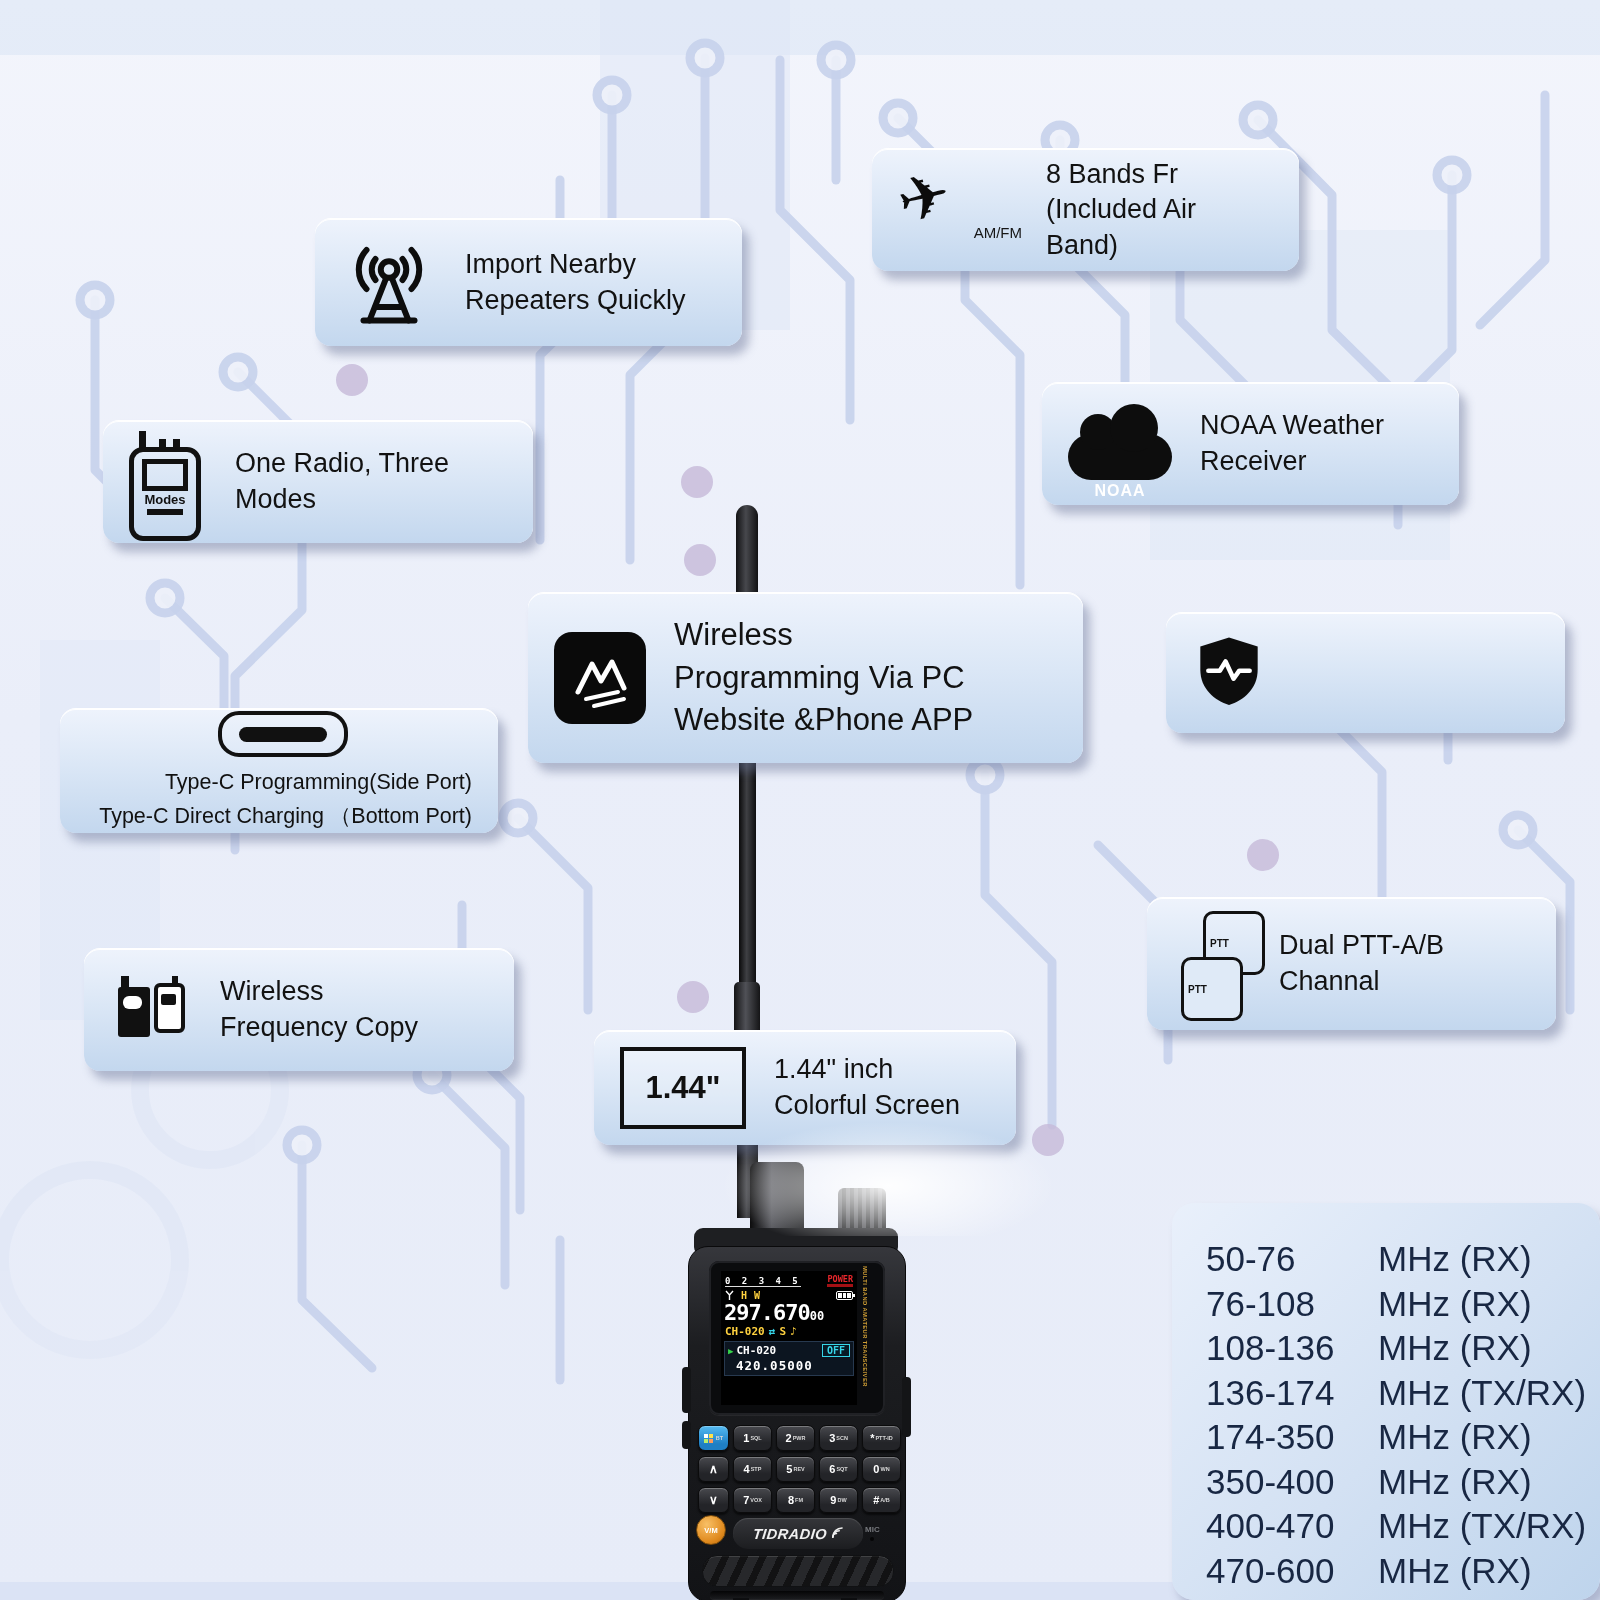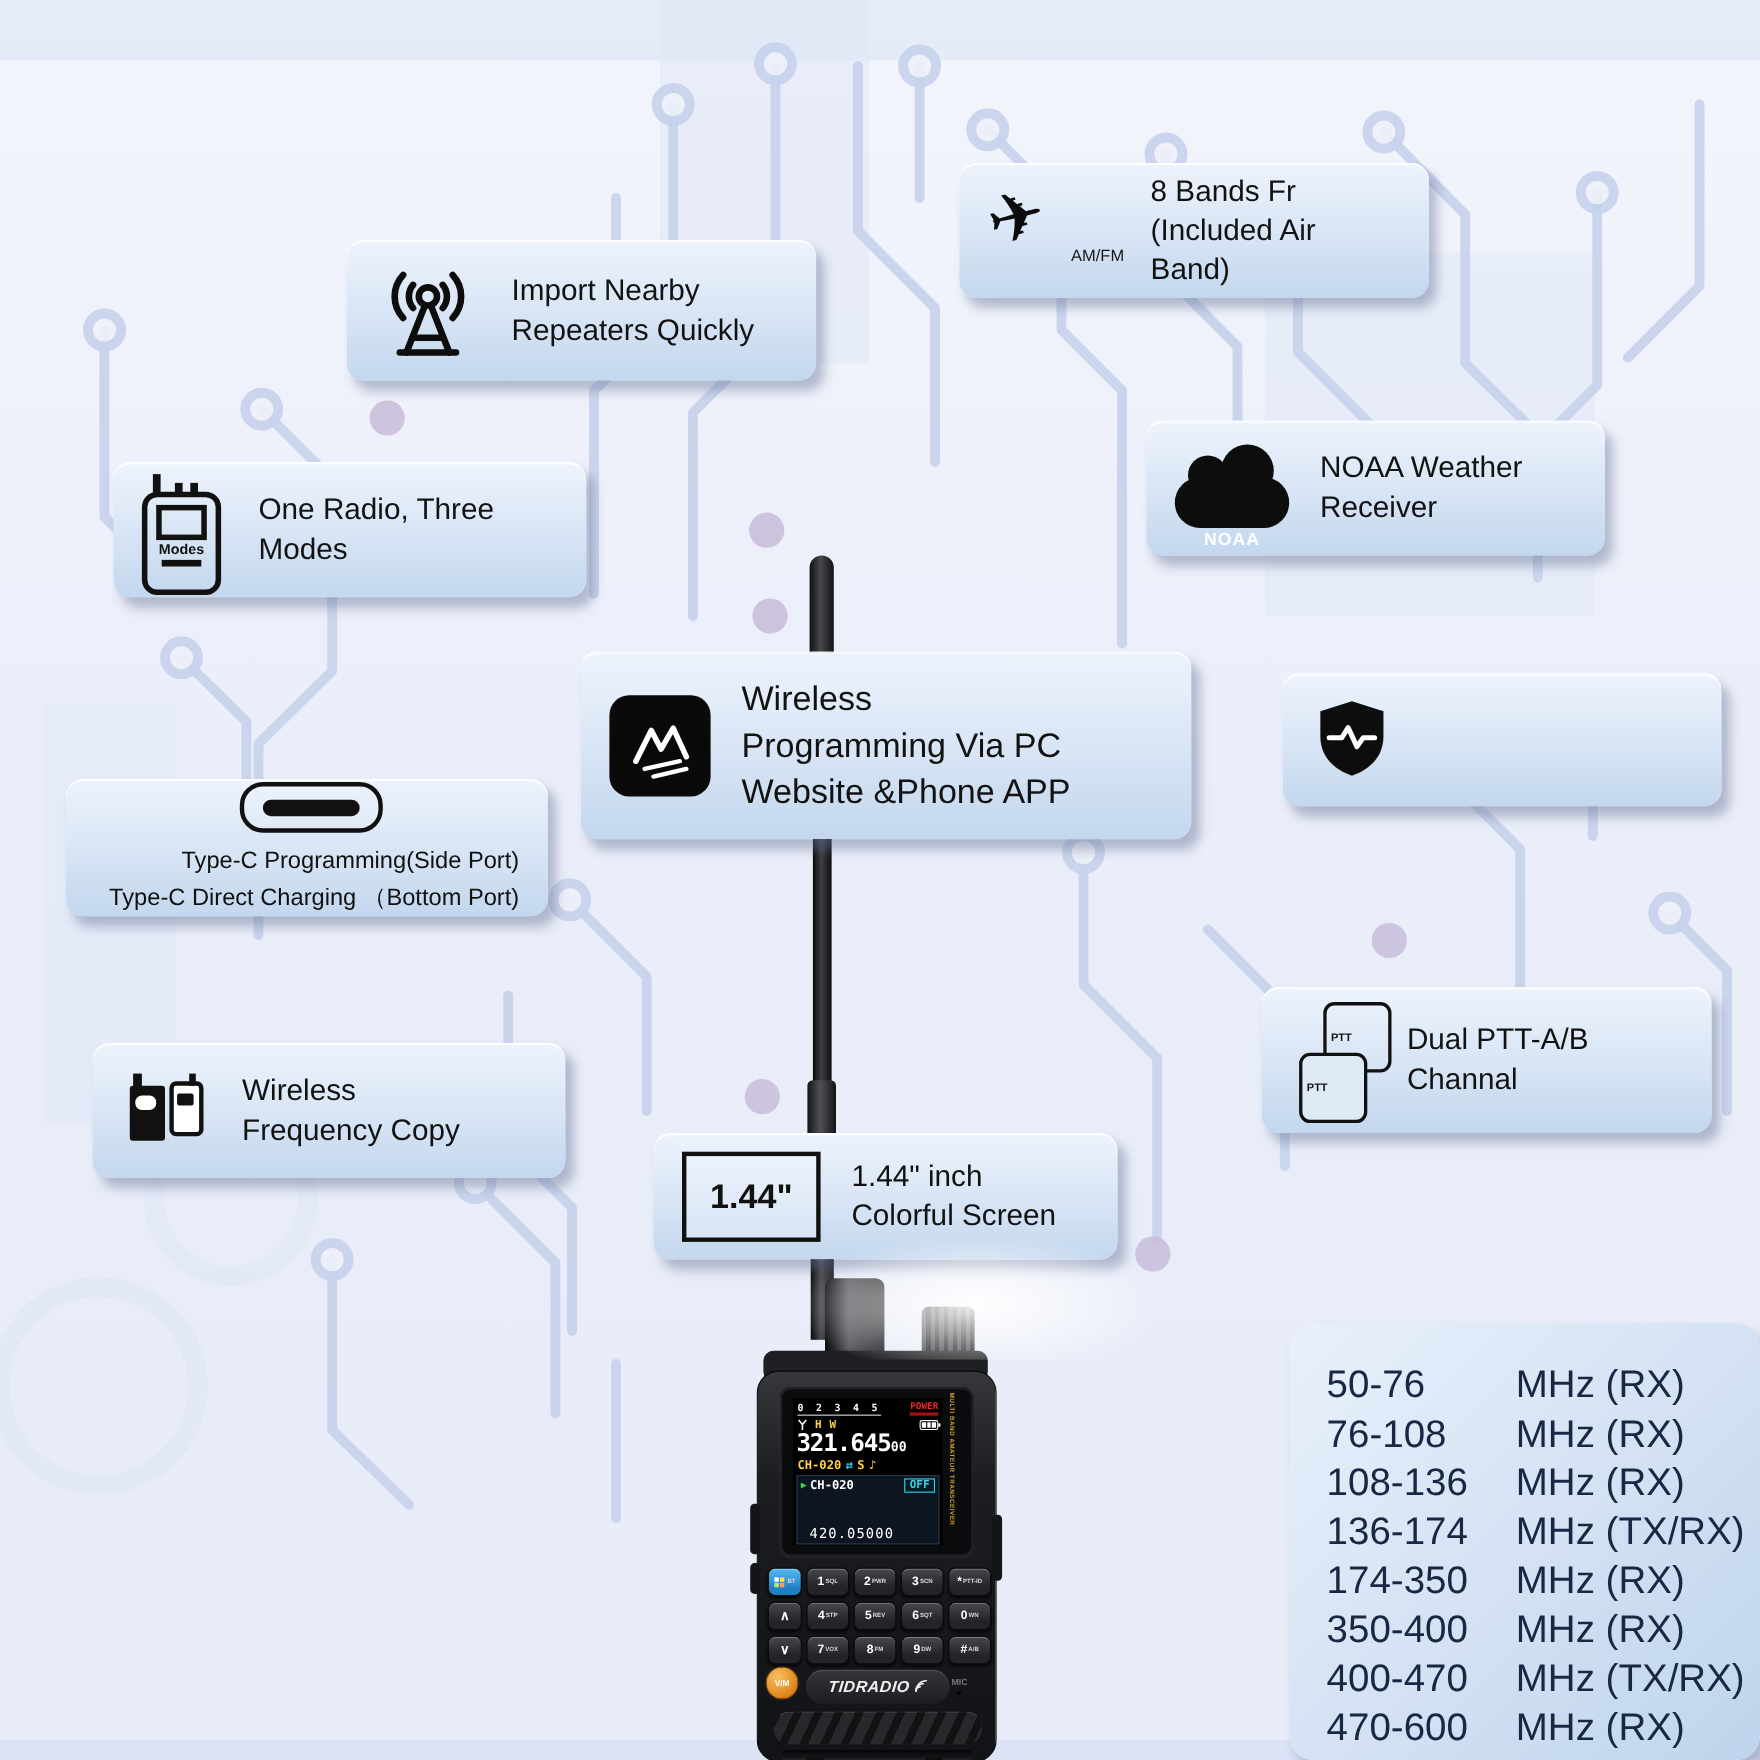--- a/index.html
+++ b/index.html
@@ -101,21 +101,21 @@
   .f-row{padding:0 3px;color:#fff;font-weight:700;font-size:22px;letter-spacing:-1px;line-height:1.05;}
   .f-row .frac{font-size:12px;letter-spacing:0;}
   .c-row{display:flex;gap:4px;align-items:center;padding:1px 4px 0;}
   .ch{color:#ffd23f;font-size:11px;font-weight:700;}
   .sync{color:#37d5e8;font-size:11px;font-weight:700;}
   .sub{margin:3px 3px 0;background:#0c1520;border:1px solid #27394f;padding:2px 3px;}
   .sub-r1{display:flex;align-items:center;gap:3px;}
   .play{color:#35d44a;font-size:9px;}
   .memch{color:#fff;font-size:11px;font-weight:700;}
   .off{margin-left:auto;color:#37d5e8;font-size:10px;font-weight:700;border:1px solid #37d5e8;padding:0 4px;background:#071a26;}
-  .memfq{color:#fff;font-size:12.5px;font-weight:400;letter-spacing:1px;padding:1px 0 0 8px;margin-top:28px;}
+  .memfq{color:#fff;font-size:12.5px;font-weight:700;letter-spacing:1px;padding:1px 0 0 8px;}
   .side-text{position:absolute;left:153px;top:5px;height:146px;overflow:hidden;writing-mode:vertical-rl;
       color:#cf9e35;font-size:5.8px;font-weight:700;letter-spacing:.4px;}
 
   .keypad{position:absolute;left:9px;top:178px;display:grid;grid-template-columns:31px repeat(4,39px);
       grid-auto-rows:26px;gap:5px 4px;}
   .key{border-radius:7px;border:1px solid #0b0b0c;display:flex;align-items:center;justify-content:center;gap:1px;
       background:linear-gradient(180deg,#48494e,#232428 70%);
       box-shadow:inset 0 1px 0 rgba(255,255,255,.28), 0 2px 2px rgba(0,0,0,.6);
       color:#fff;}
   .key .main{font-size:11px;font-weight:700;}
@@ -395,21 +395,21 @@
               </svg>
             <span class="flag">H</span>
             <span class="flag">W</span>
             <span class="batt">
                 <i></i>
                 <i></i>
                 <i></i>
               </span>
           </div>
           <div class="f-row">
-            <span>321.645</span><span class="frac">00</span>
+            <span>297.670</span><span class="frac">00</span>
           </div>
           <div class="c-row">
             <span class="ch">CH-020</span>
             <span class="sync">⇄</span>
             <span class="ch">S</span>
             <span class="ch">♪</span>
           </div>
           <div class="sub">
             <div class="sub-r1">
               <span class="play">▶</span>

